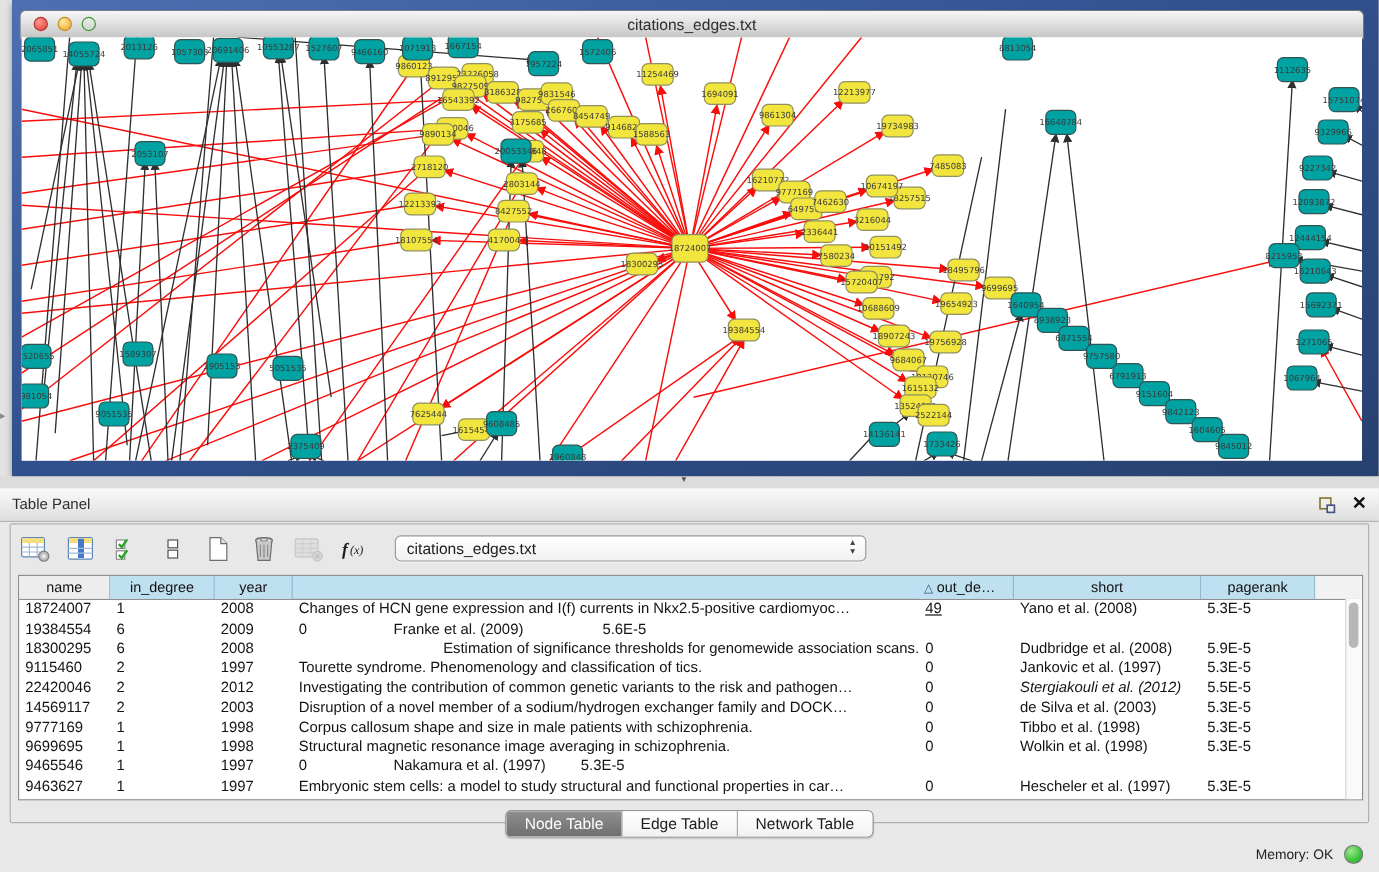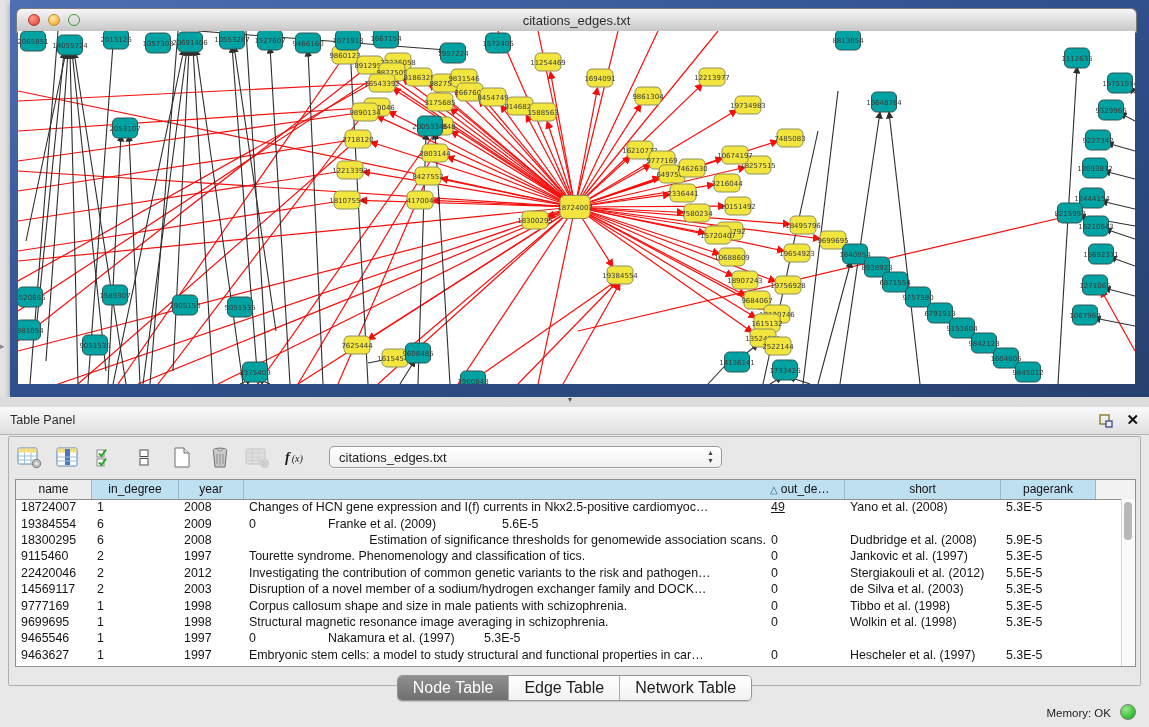--- a/index.html
+++ b/index.html
@@ -57,21 +57,21 @@
   .tbody{position:absolute;left:0;top:19px;right:13px;bottom:0;overflow:hidden;}
   .tr{display:flex;height:16.4px;align-items:center;}
   .td{box-sizing:border-box;font-size:12.4px;color:#141414;padding-left:5px;overflow:hidden;
     white-space:nowrap;text-overflow:clip;}
   .vscroll{position:absolute;right:0;top:19px;bottom:0;width:13px;background:#fafafa;border-left:1px solid #d4d4d4;}
   .vthumb{position:absolute;left:2px;top:3px;width:8px;height:38px;border-radius:5px;background:#b7b7b7;}
 
   .tabs-row{position:absolute;left:0;right:0;top:238px;display:flex;justify-content:center;}
   .tabs{display:flex;border:1px solid #959595;border-radius:5px;overflow:hidden;background:#fdfdfd;
     box-shadow:0 1px 1px rgba(0,0,0,.15);}
-  .tab{padding:3px 15px;font-size:16px;color:#1c1c1c;background:linear-gradient(#ffffff,#f2f2f2);border-right:1px solid #aaa;}
+  .tab{padding:3px 15px;font-size:13px;color:#1c1c1c;background:linear-gradient(#ffffff,#f2f2f2);border-right:1px solid #aaa;}
   .tab:last-child{border-right:none;}
   .tab.selected{background:linear-gradient(#8f8f8f,#6f6f6f);color:#fff;}
 
   .statusbar{position:absolute;left:0;bottom:0;width:100%;height:28px;}
   .mem{position:absolute;right:38px;top:8px;font-size:11.5px;color:#222;}
   .mem-dot{position:absolute;right:13px;top:5px;width:16px;height:16px;border-radius:50%;
     background:radial-gradient(circle at 35% 30%,#9fe88f,#3bc43b 60%,#23a023);border:1px solid #7a7a7a;box-sizing:border-box;}
 </style>
 </head>
 <body>
@@ -796,21 +796,21 @@
               <div class="td" style="width: 79px; flex: 0 0 79px;">0</div>
               <div class="td" style="width: 156px; flex: 0 0 156px;">Jankovic et al. (1997)</div>
               <div class="td" style="width: 95px; flex: 0 0 95px;">5.3E-5</div>
             </div>
             <div class="tr">
               <div class="td" style="width: 76px; flex: 0 0 76px;">22420046</div>
               <div class="td" style="width: 87px; flex: 0 0 87px;">2</div>
               <div class="td" style="width: 65px; flex: 0 0 65px;">2012</div>
               <div class="td" style="width: 522px; flex: 0 0 522px;">Investigating the contribution of common genetic variants to the risk and pathogen…</div>
               <div class="td" style="width: 79px; flex: 0 0 79px;">0</div>
-              <div class="td" style="width: 156px; flex: 0 0 156px;">Stergiakouli et al. (2012)</div>
+              <div class="td" style="width: 156px; flex: 0 0 156px; font-style: italic;">Stergiakouli et al. (2012)</div>
               <div class="td" style="width: 95px; flex: 0 0 95px;">5.5E-5</div>
             </div>
             <div class="tr">
               <div class="td" style="width: 76px; flex: 0 0 76px;">14569117</div>
               <div class="td" style="width: 87px; flex: 0 0 87px;">2</div>
               <div class="td" style="width: 65px; flex: 0 0 65px;">2003</div>
               <div class="td" style="width: 522px; flex: 0 0 522px;">Disruption of a novel member of a sodium/hydrogen exchanger family and DOCK…</div>
               <div class="td" style="width: 79px; flex: 0 0 79px;">0</div>
               <div class="td" style="width: 156px; flex: 0 0 156px;">de Silva et al. (2003)</div>
               <div class="td" style="width: 95px; flex: 0 0 95px;">5.3E-5</div>

